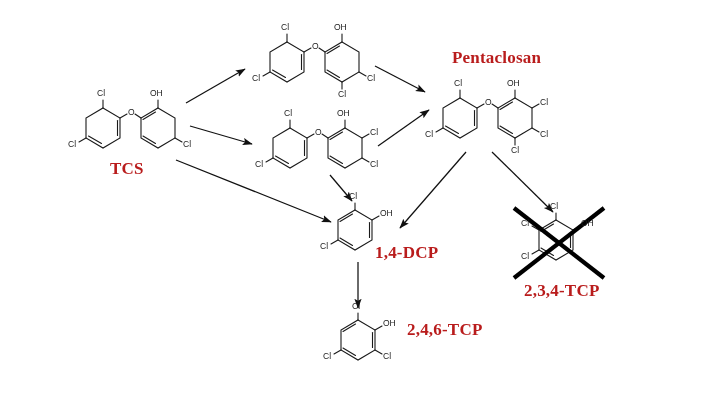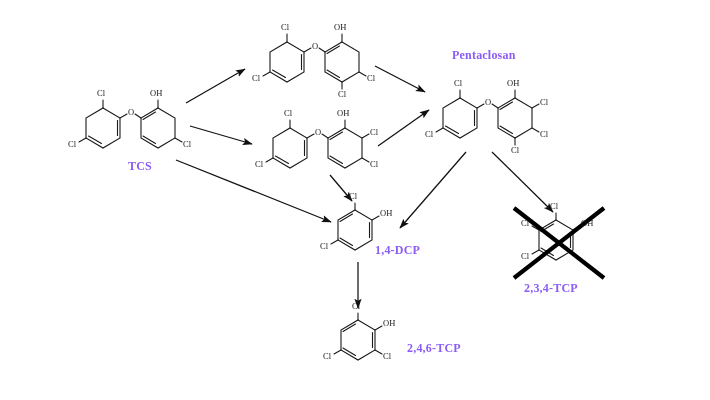--- a/index.html
+++ b/index.html
@@ -20,28 +20,28 @@
     left: 0;
     top: 0;
     width: 710px;
     height: 400px;
     pointer-events: none;
   }
   .cmp-label {
     position: absolute;
     font-family: "Liberation Serif", serif;
     font-weight: bold;
-    font-size: 12px;
-    color: #8b5cf6;
+    font-size: 17px;
+    color: #b91c1c;
     white-space: nowrap;
     letter-spacing: 0.2px;
   }
   .atom {
     position: absolute;
-    font-family: Liberation Serif, serif;
+    font-family: Liberation Sans, sans-serif;
     font-size: 8.5px;
     color: #1a1a1a;
     white-space: nowrap;
     letter-spacing: 0px;
   }
 </style>
 </head>
 <body>
 
 <div id="scheme">
@@ -234,24 +234,24 @@
   <span class="atom" style="left:352px; top:301px;">Cl</span>
   <span class="atom" style="left:383px; top:318px;">OH</span>
   <span class="atom" style="left:323px; top:351px;">Cl</span>
   <span class="atom" style="left:383px; top:351px;">Cl</span>
 
   <span class="atom" style="left:550px; top:201px;">Cl</span>
   <span class="atom" style="left:581px; top:218px;">OH</span>
   <span class="atom" style="left:521px; top:218px;">Cl</span>
   <span class="atom" style="left:521px; top:251px;">Cl</span>
 
-  <span class="cmp-label" style="left:128px; top:159px;">TCS</span>
+  <span class="cmp-label" style="left:110px; top:159px;">TCS</span>
 
 
   <span class="cmp-label" style="left:452px; top:48px;">Pentaclosan</span>
 
   <span class="cmp-label" style="left:375px; top:243px;">1,4-DCP</span>
 
-  <span class="cmp-label" style="left:407px; top:341px;">2,4,6-TCP</span>
+  <span class="cmp-label" style="left:407px; top:320px;">2,4,6-TCP</span>
 
   <span class="cmp-label" style="left:524px; top:281px;text-align:right;">2,3,4-TCP</span>
 
 </div>
 
 </body></html>

